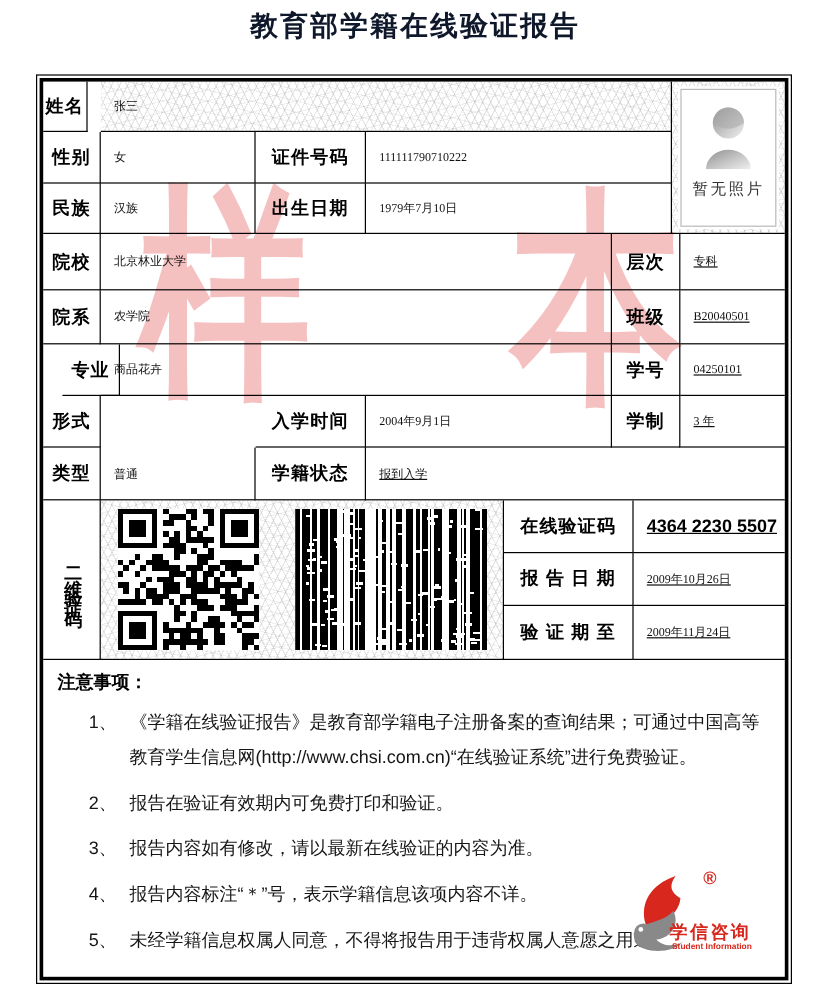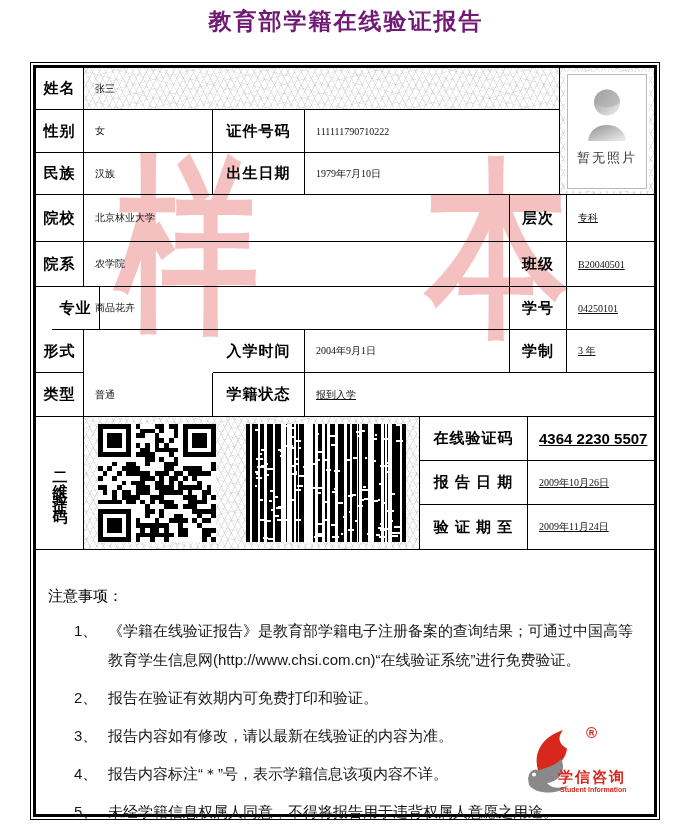--- a/index.html
+++ b/index.html
@@ -5,21 +5,21 @@
   :root{
     --brand-red:#d8271c;
     --logo-gray:#898989;
     --watermark-pink:rgba(231,105,105,0.42);
     --line-black:#000;
   }
   *{margin:0;padding:0;box-sizing:border-box;}
   body{background:#fff;font-family:"Liberation Sans",sans-serif;}
   .page{position:relative;width:692px;height:829px;background:#fff;overflow:hidden;}
   .title{position:absolute;top:6px;left:0;width:100%;text-align:center;
-         font-size:23px;font-weight:bold;letter-spacing:2px;color:#701a75;}
+         font-size:23px;font-weight:bold;letter-spacing:2px;color:#0f172a;}
   
   .frame-outer{position:absolute;left:30px;top:62px;width:630px;height:758px;
                border:1px solid var(--line-black);padding:2px;}
   .frame-inner{position:relative;width:100%;height:100%;border:3px solid var(--line-black);}
   
   .grid{position:absolute;left:0;top:0;width:618px;height:482px;}
   .cell{position:absolute;display:flex;align-items:center;z-index:2;
         border-right:1px solid var(--line-black);border-bottom:1px solid var(--line-black);}
   .no-r{border-right:none;text-decoration:underline;}
   .lab{justify-content:center;font-weight:bold;font-size:15px;letter-spacing:1px;color:#000;}
@@ -42,21 +42,21 @@
              flex-direction:column;align-items:center;}
   .photo-box .person{margin-top:14px;width:46px;height:52px;}
   .photo-caption{margin-top:8px;font-family:"Liberation Serif",serif;font-size:13px;
                  letter-spacing:2px;color:#333;}
   
   .code-cell{position:relative;}
   .qr{position:absolute;left:14px;top:7px;width:118px;height:118px;background:#fff;}
   .barcode{position:absolute;left:162px;top:7px;width:160px;height:118px;background:#fff;}
   
   .notes{position:absolute;left:0;top:482px;width:618px;height:264px;padding:9px 12px 0 12px;z-index:2;}
-  .notes-heading{font-size:15px;font-weight:normal;color:#000;margin-bottom:10px;margin-top:28px;}
+  .notes-heading{font-size:15px;font-weight:bold;color:#000;margin-bottom:10px;}
   .note{display:flex;margin-left:26px;margin-bottom:9px;font-size:15px;line-height:29px;color:#161616;}
   .note .n{flex:0 0 34px;}
   .note .t{flex:1;padding-right:6px;}
   
   .logo{position:absolute;right:16px;bottom:10px;width:116px;height:80px;z-index:3;}
   .logo .bird{position:absolute;left:0;top:4px;width:62px;height:68px;}
   .logo .reg{position:absolute;left:64px;top:0;color:var(--brand-red);
              font-size:15px;font-weight:bold;}
   .logo .brand{position:absolute;left:36px;top:44px;color:var(--brand-red);
                font-size:15px;font-weight:bold;letter-spacing:2px;white-space:nowrap;}
@@ -71,21 +71,21 @@
   <div class="title">教育部学籍在线验证报告</div>
 
   <div class="frame-outer">
     <div class="frame-inner">
 
       <div class="grid">
 
         <span class="wm" style="left:80px;top:82px">样</span>
         <span class="wm" style="left:390px;top:86px">本</span>
 
-        <div class="cell lab" style="left:0;top:0;width:48px;height:42px">姓名</div>
+        <div class="cell lab" style="left:0;top:0;width:37px;height:42px">姓名</div>
         <div class="cell val guilloche" style="left:48px;top:0;width:476px;height:42px">张三</div>
         <div class="cell guilloche no-r" style="left:524px;top:0;width:94px;height:127px">
           <div class="photo-box">
             <svg class="person" viewBox="0 0 44 50">
               <defs>
                 <linearGradient id="pg" x1="0" y1="0" x2="1" y2="1">
                   <stop offset="0" stop-color="#8f8f8f"></stop>
                     <stop offset="0.55" stop-color="#c6c6c6"></stop>
                     <stop offset="1" stop-color="#efefef"></stop>
                 </linearGradient>

